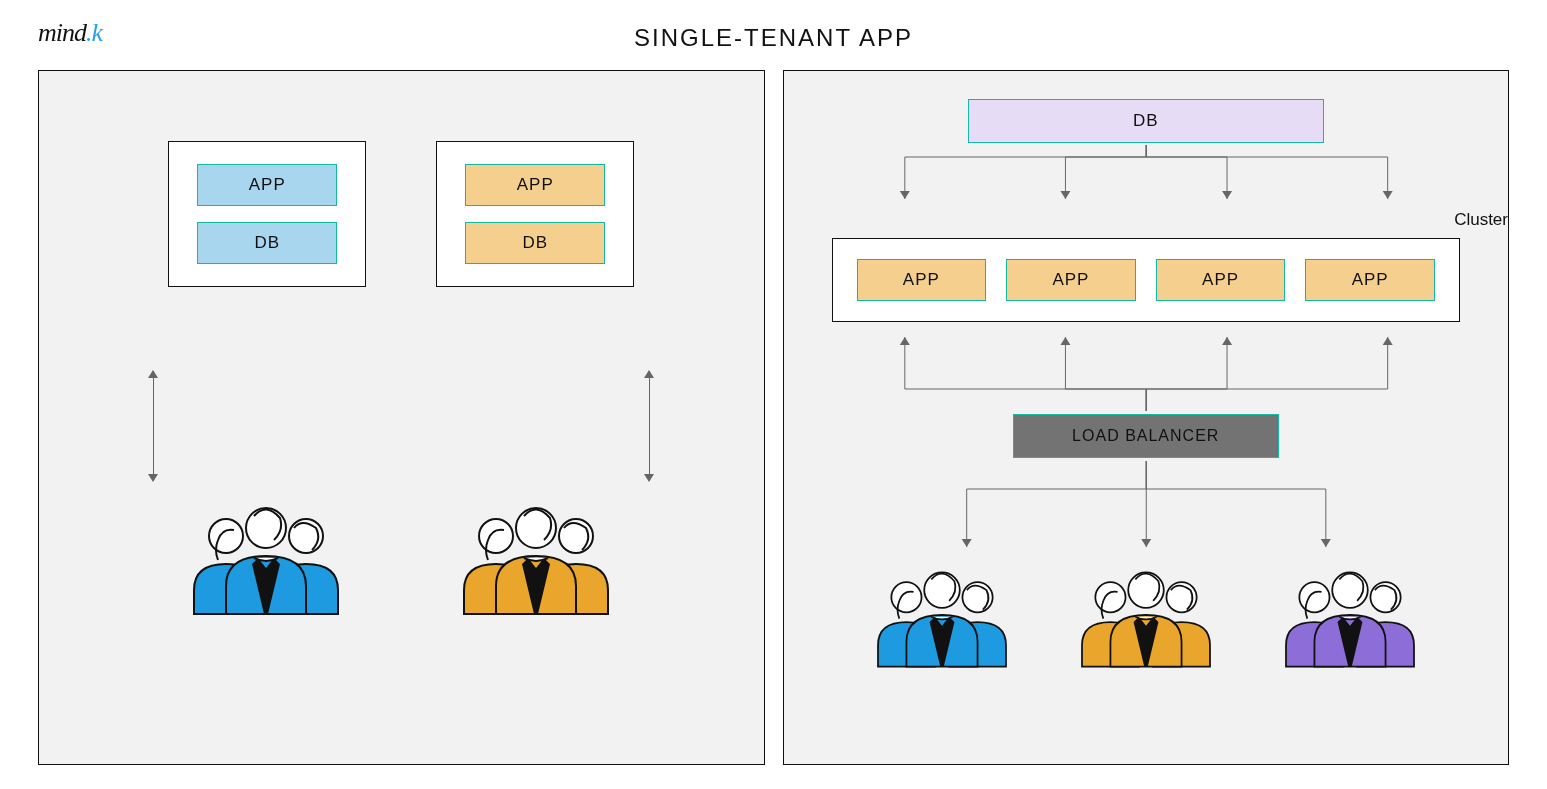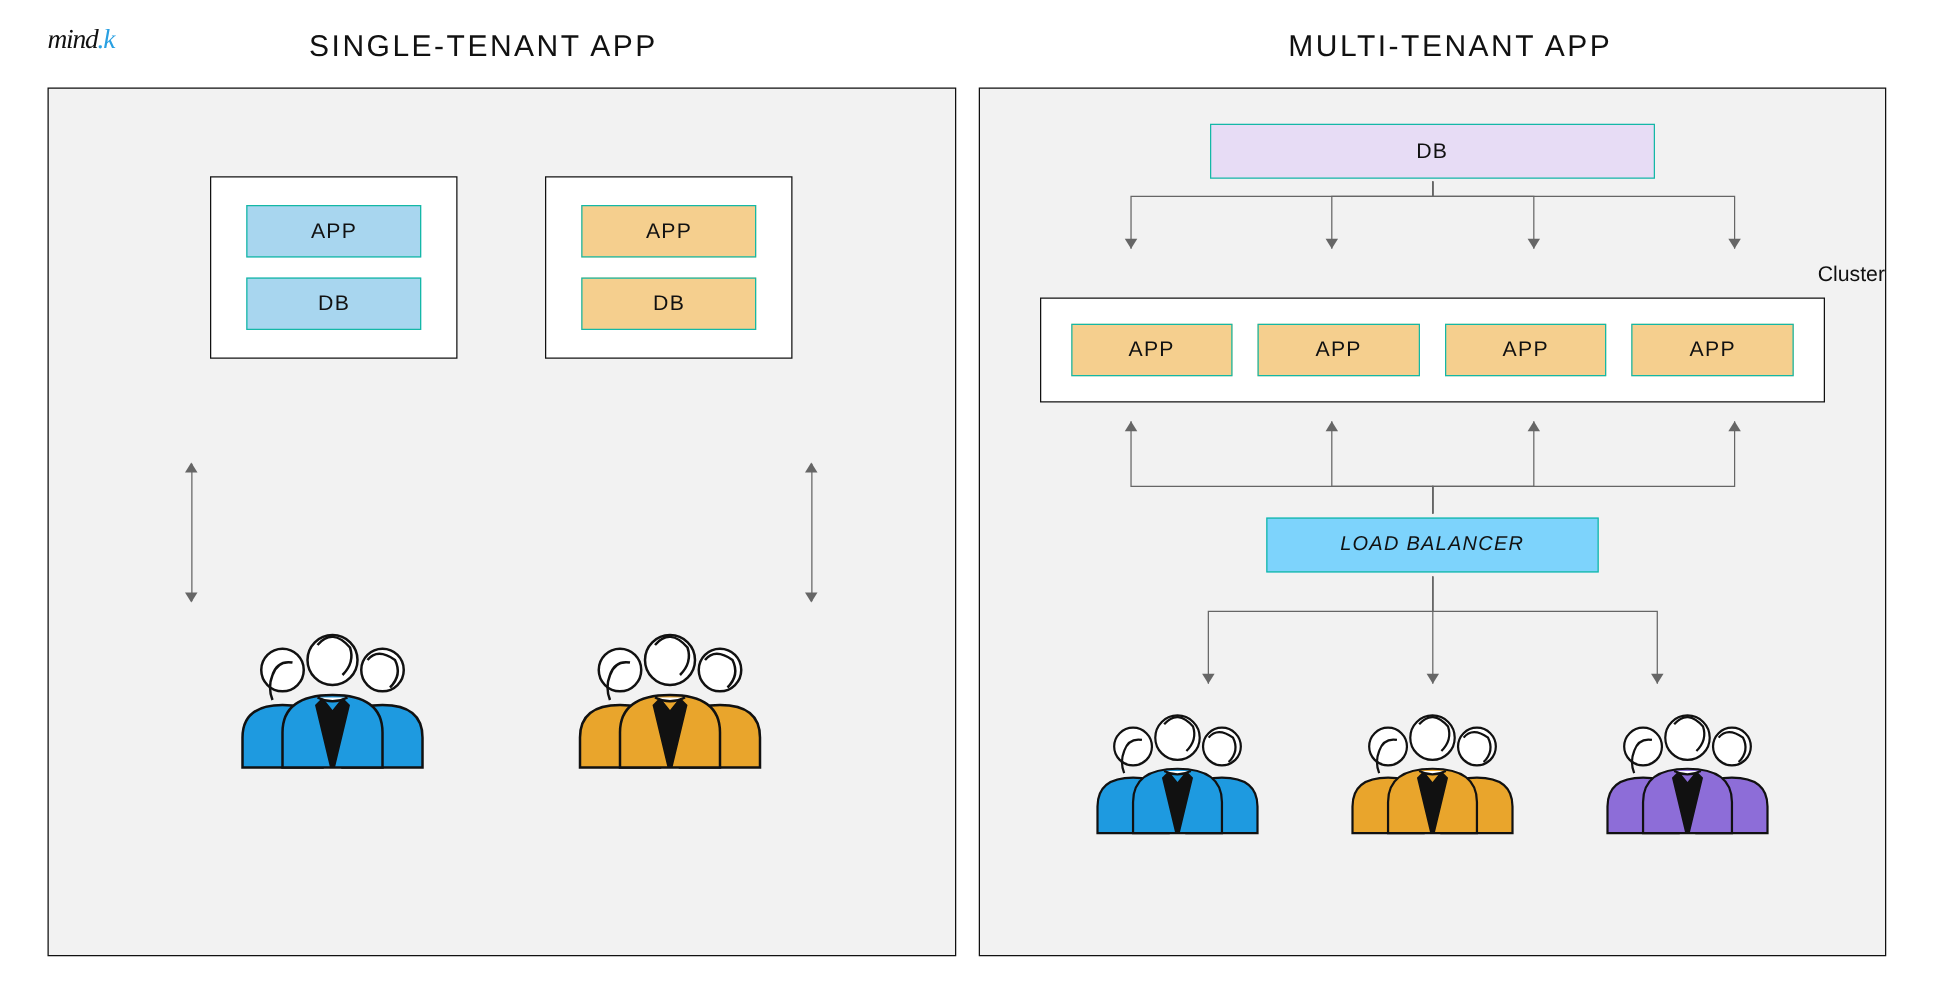--- a/index.html
+++ b/index.html
@@ -8,21 +8,21 @@
     background: #fff;
     width: 1547px;
     height: 789px;
     position: relative;
     overflow: hidden;
   }
   .logo {
     position: absolute;
     top: 18px;
     left: 38px;
-    font-size: 22px;
+    font-size: 26px;
     font-style: italic;
     font-family: cursive;
     color: #111;
     letter-spacing: -1px;
   }
   .logo .k { color: #29a0e2; font-style: italic; }
   .titles {
     position: absolute;
     top: 24px;
     left: 0; right: 0;
@@ -76,21 +76,21 @@
     display: flex;
     align-items: center;
     justify-content: center;
     font-size: 17px;
     letter-spacing: 1px;
     color: #111;
   }
   .cell-blue { background: #a8d6ef; }
   .cell-amber { background: #f5cf8e; }
   .cell-lilac { background: #e7dcf5; }
-  .cell-mint { background: #7dd3fc; font-style: italic; }
+  .cell-mint { background: #737373; }
 
   .arrow-vert {
     position: relative;
     width: 1px;
     height: 110px;
     background: #666;
     margin: 0 auto;
   }
   .arrow-vert::before, .arrow-vert::after {
     content: "";
@@ -194,21 +194,20 @@
 </style>
 </head>
 <body>
 
 <div class="logo">
   <span>mind</span><span class="k">.k</span>
 </div>
 
 <div class="titles">
   <div class="title">SINGLE-TENANT APP</div>
-  <div class="title">MULTI-TENANT APP</div>
 </div>
 
 <div class="panels">
 
   <div class="panel">
     <div class="st-wrap">
 
       <div class="container-box">
         <div class="cell cell-blue">APP</div>
         <div class="cell cell-blue">DB</div>

